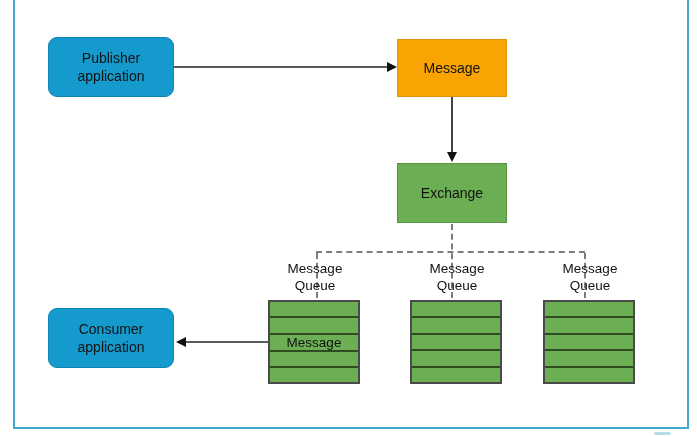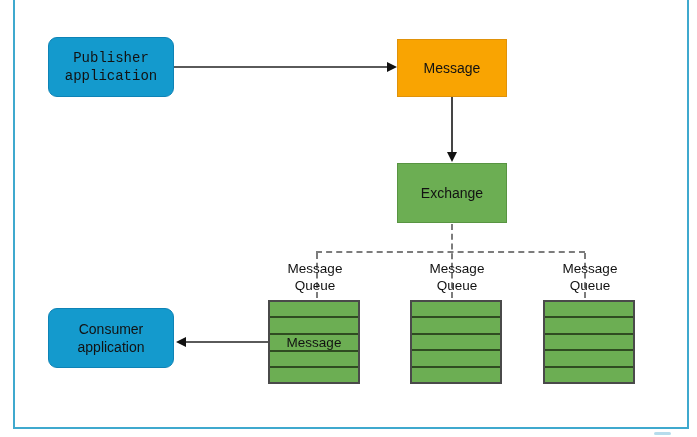--- a/index.html
+++ b/index.html
@@ -33,21 +33,21 @@
     color: #121212;
     box-sizing: border-box;
   }
   .node .lbl { white-space: pre-line; }
 
   .node-blue {
     background: #149ACD;
     border: 1px solid #0E83B6;
     border-radius: 9px;
   }
-  .node-publisher { left:48px;  top:37px;  width:126px; height:60px;font-family:Liberation Mono, monospace; }
+  .node-publisher { left:48px;  top:37px;  width:126px; height:60px; }
   .node-consumer  { left:48px;  top:308px; width:126px; height:60px; }
 
   .node-message  { left:397px; top:39px;  width:110px; height:58px; background:#F9A402; border:1px solid #E0920A; }
   .node-exchange { left:397px; top:163px; width:110px; height:60px; background:#6CAE53; border:1px solid #589442;justify-content:center; }
 
   
   .arrow-line-h { position:absolute; height:2px; background:#5a5a5a; }
   .arrow-line-v { position:absolute; width:2px;  background:#454545; }
   .ah { position:absolute; width:0; height:0; }
   .ah-right { border-top:5px solid transparent; border-bottom:5px solid transparent; border-left:10px solid #111111; }

